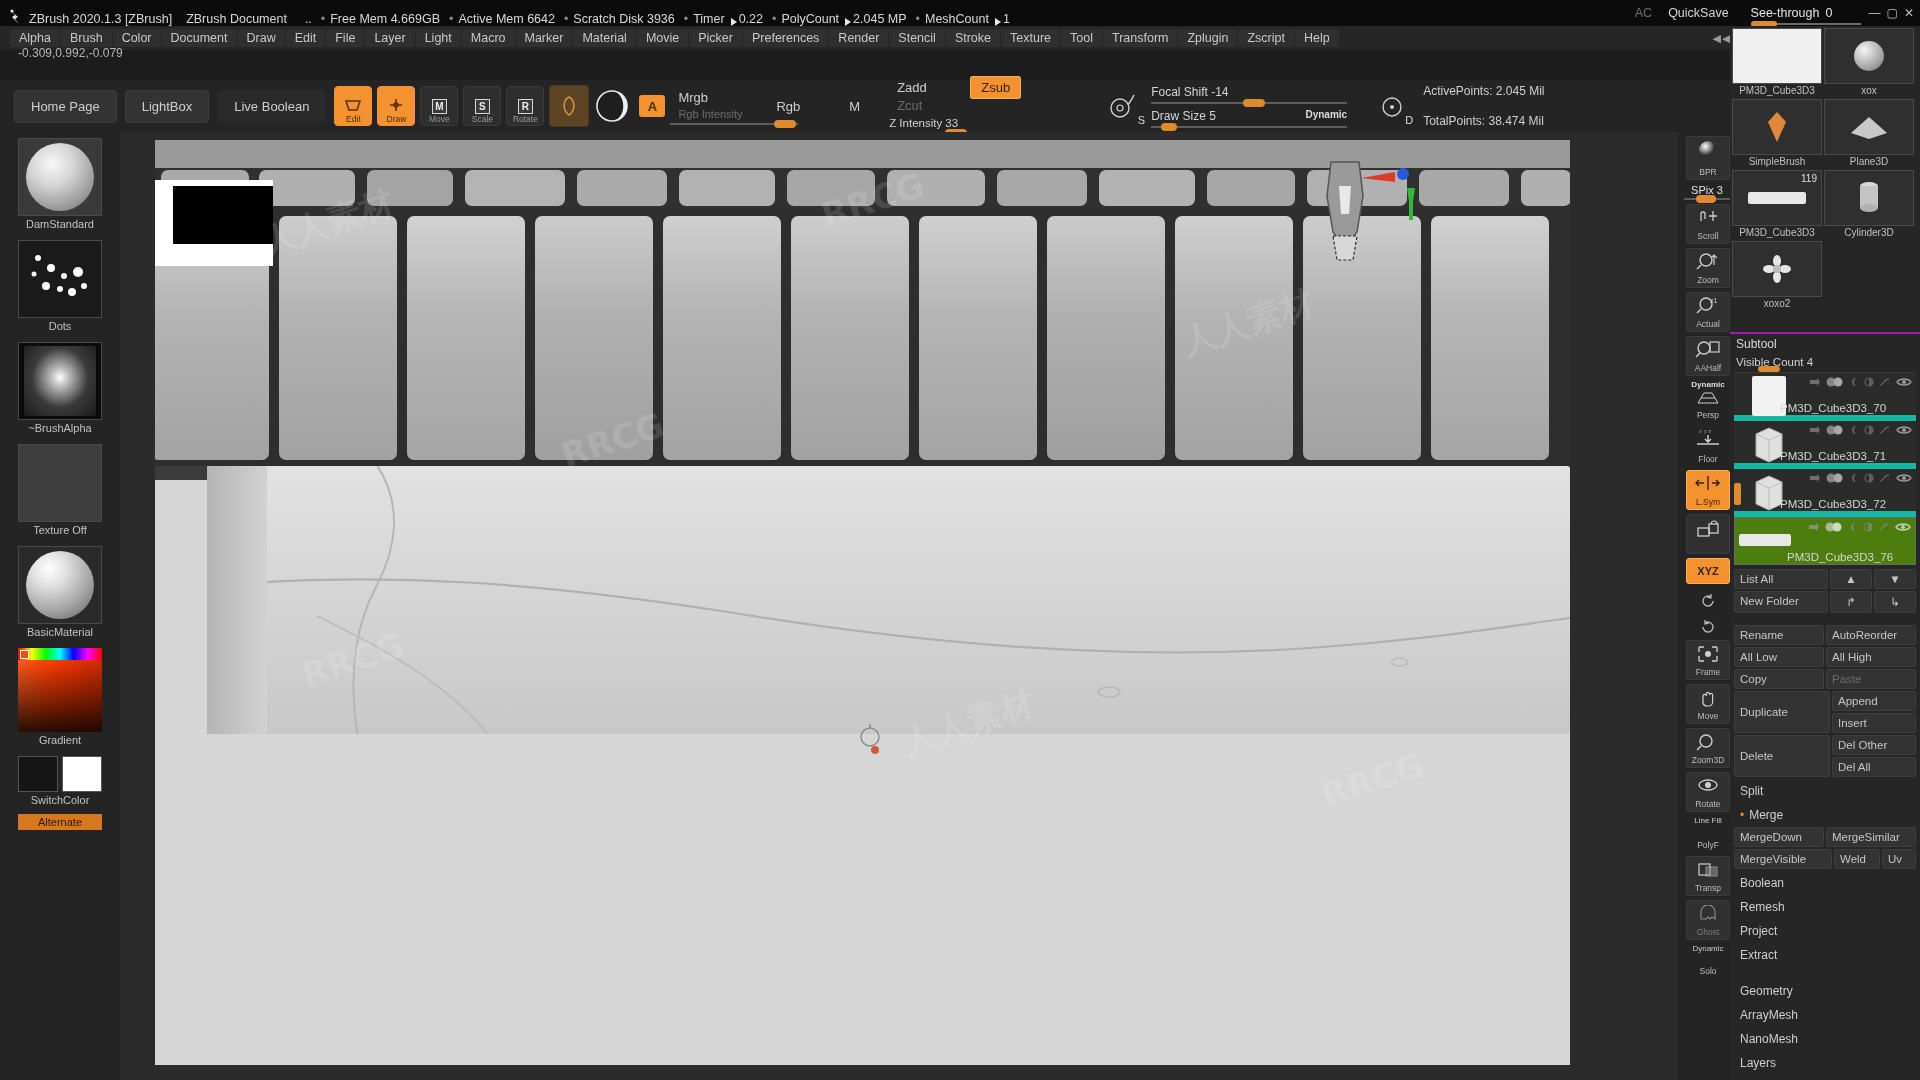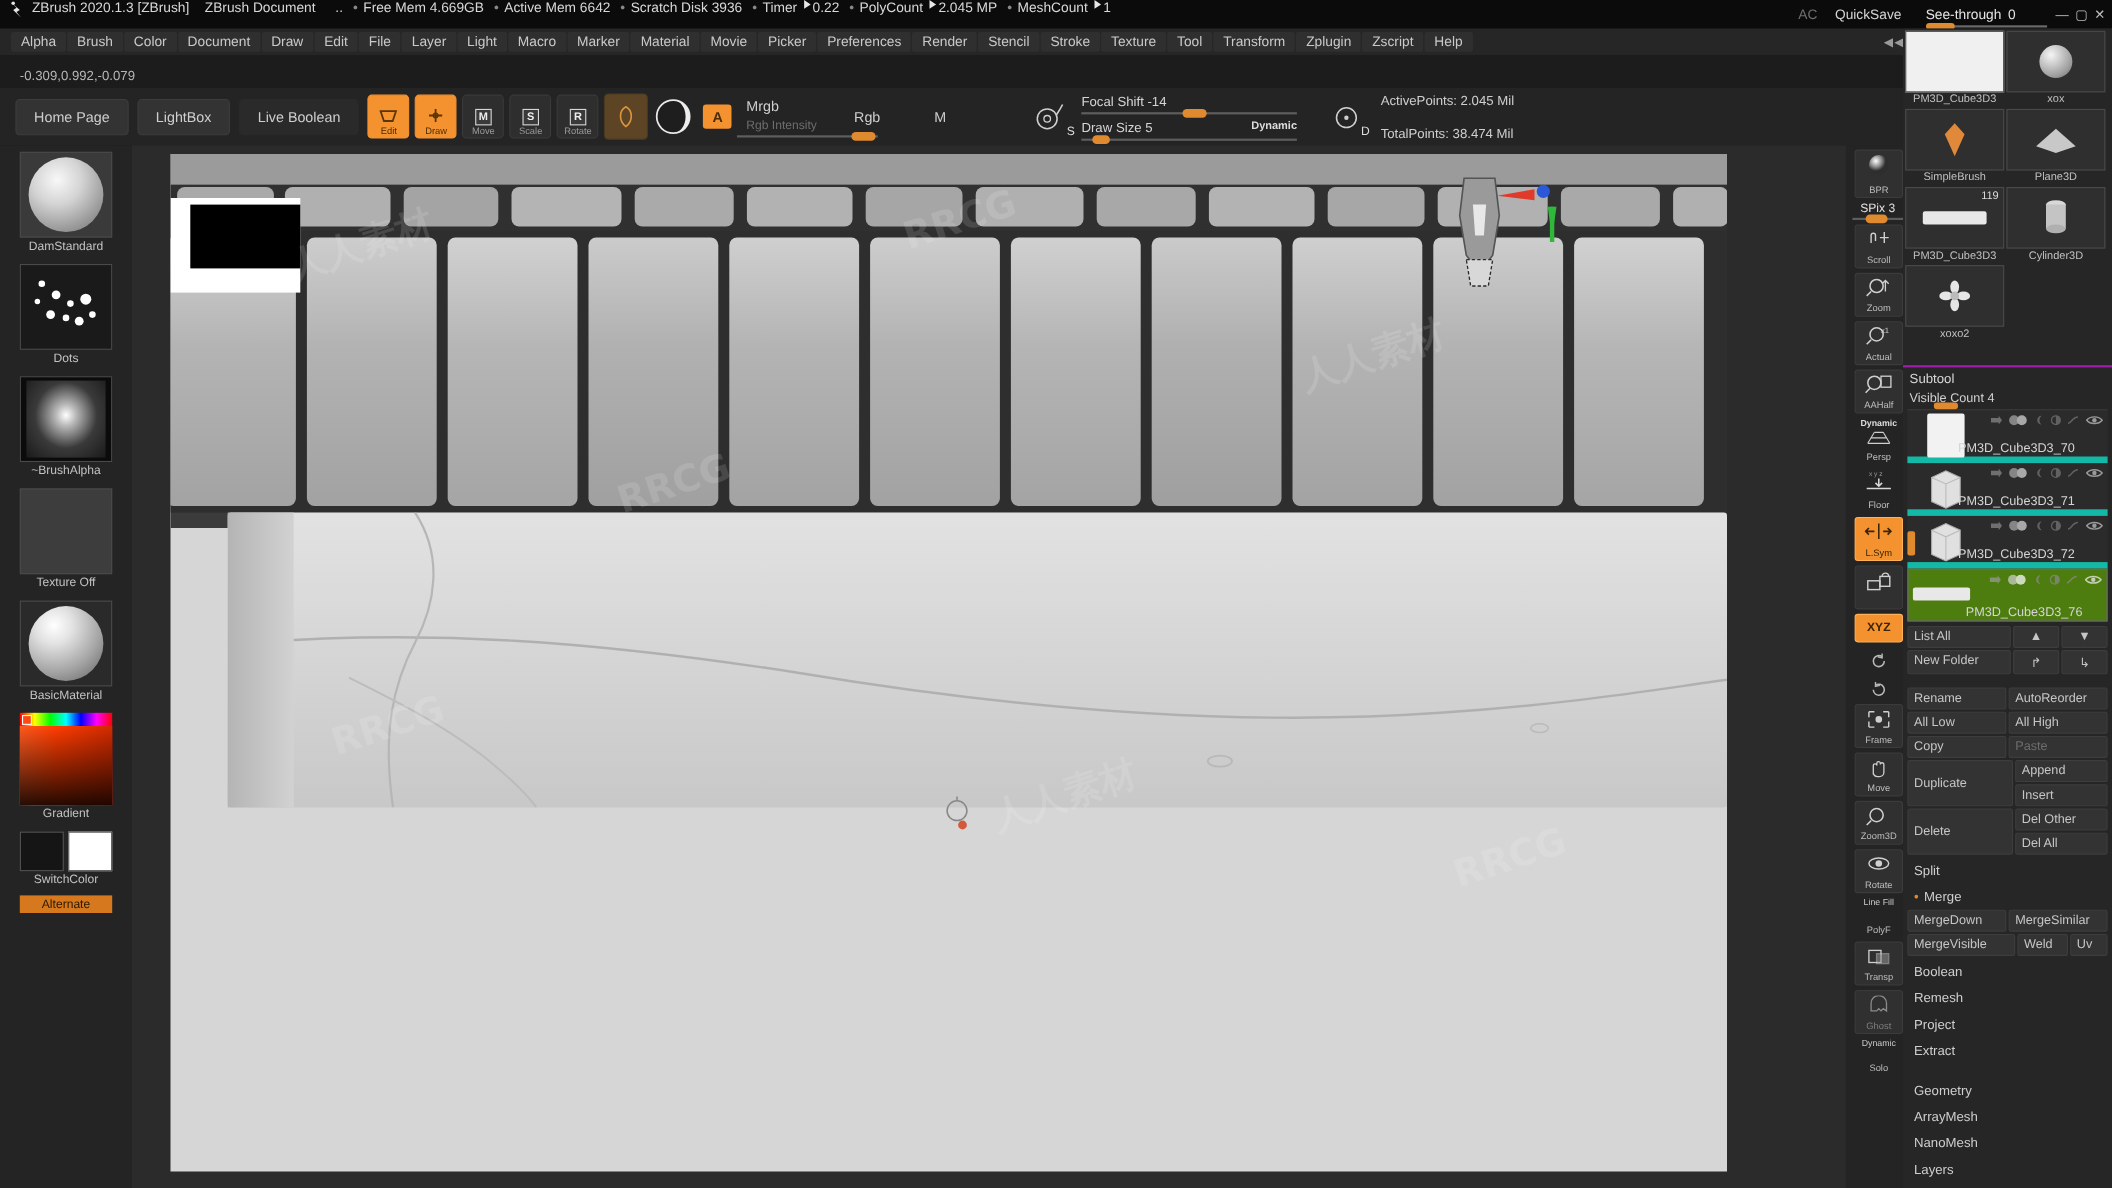--- a/index.html
+++ b/index.html
@@ -1,21 +1,21 @@
 <!DOCTYPE html>
 <html><head>
 <meta charset="utf-8">
 <style>
   * { box-sizing: border-box; margin:0; padding:0; }
   html,body { width:1920px; height:1080px; overflow:hidden; background:#1c1c1c;
     font-family:"Liberation Sans", sans-serif; color:#c8c8c8; }
 
   
   #titlebar { position:absolute; left:0; top:0; width:1920px; height:26px;
-    background:#0b0b0b; display:flex; align-items:flex-start; font-size:12.5px; color:#d8d8d8; }
+    background:#0b0b0b; display:flex; align-items:flex-end; font-size:12.5px; color:#d8d8d8; }
   #titlebar .zlogo { width:18px; height:18px; margin:0 5px 0 6px; position:relative; }
   #titlebar .zlogo svg { display:block; }
   #titlebar .seg { margin-right:4px; white-space:nowrap; }
   #titlebar .dot { color:#8a8a8a; margin:0 5px; }
   .tri { display:inline-block; width:0; height:0; border-left:6px solid #e8e8e8;
          border-top:4px solid transparent; border-bottom:4px solid transparent;
          vertical-align:middle; margin:0 2px; }
   #tb-right { position:absolute; right:0; top:0; height:26px; display:flex;
      align-items:center; gap:0px; }
   #tb-right .ac { color:#6e6e6e; font-size:12.5px; padding:0 16px 0 0;}
@@ -34,21 +34,21 @@
   #menubar .mi { font-size:12.5px; color:#c9c9c9; padding:2px 9px; margin-right:1px;
      background:#2f2f2f; border-radius:2px; }
   #menubar-right { position:absolute; right:0; top:26px; height:24px; display:flex;
      align-items:center; }
   .menus-btn { background:#d6781e; color:#fff; font-size:12px; padding:3px 9px;
      border-radius:2px; margin-right:6px; }
   .zscript-lbl { font-size:12px; color:#d0d0d0; margin-right:10px;}
   .zs-arrows { color:#9a9a9a; font-size:11px; letter-spacing:1px; margin-right:6px;}
 
   
-  #coords { position:absolute; left:18px; top:62px; font-size:12px; color:#b6b6b6; }
+  #coords { position:absolute; left:18px; top:46px; font-size:12px; color:#b6b6b6; }
 
   
   #toolbar { position:absolute; left:0; top:80px; width:1920px; height:52px;
      background:#242424; display:flex; align-items:center; padding-left:14px; }
   .tbtn { background:#333; border:1px solid #3d3d3d; border-radius:4px;
      font-size:13px; color:#cfcfcf; padding:8px 16px; margin-right:8px; }
   .icobtn { width:38px; height:40px; border-radius:4px; background:#2e2e2e;
      border:1px solid #3a3a3a; display:flex; flex-direction:column; align-items:center;
      justify-content:center; margin-right:5px; position:relative; }
   .icobtn.on { background:#f3922f; border-color:#f3922f; }
@@ -282,20 +282,29 @@
   <div class="slidergrp" style="width:76px;margin-right:4px">
     <span class="txtbtn">Mrgb</span>
     <div style="font-size:11px;color:#6d6d6d;padding-left:10px;margin-top:2px">Rgb Intensity</div>
     <div class="sldtrack" style="width:128px;margin-left:2px">
         <span class="sldknob" style="left:104px"></span>
       </div>
   </div>
   <span class="txtbtn" style="margin-left:18px">Rgb</span>
   <span class="txtbtn" style="margin-left:26px">M</span>
 
+  <div class="slidergrp" style="margin-left:14px;width:150px">
+    <span class="txtbtn">Zadd</span>
+    <span class="txtbtn sel" style="margin-left:26px">Zsub</span>
+    <span class="txtbtn dim">Zcut</span>
+    <div style="font-size:11.5px;color:#d2d2d2;margin-top:3px;padding-left:2px">Z Intensity 33</div>
+    <div class="sldtrack" style="width:172px">
+        <span class="sldknob" style="left:58px"></span>
+      </div>
+  </div>
 
   <div style="width:46px;height:44px;margin-left:58px;display:flex;align-items:center;justify-content:center;position:relative">
     <svg width="30" height="30" viewBox="0 0 30 30">
         <circle cx="13" cy="17" r="9" fill="none" stroke="#cfcfcf" stroke-width="1.4"></circle>
         <circle cx="13" cy="17" r="3" fill="none" stroke="#cfcfcf" stroke-width="1.2"></circle>
         <path d="M21 14 C25 8 26 6 27 4" stroke="#cfcfcf" stroke-width="1.5" fill="none"></path>
       </svg>
     <span style="position:absolute;right:0;bottom:2px;font-size:11px;color:#ddd">S</span>
   </div>
   <div class="slidergrp" style="margin-left:6px;width:210px">

